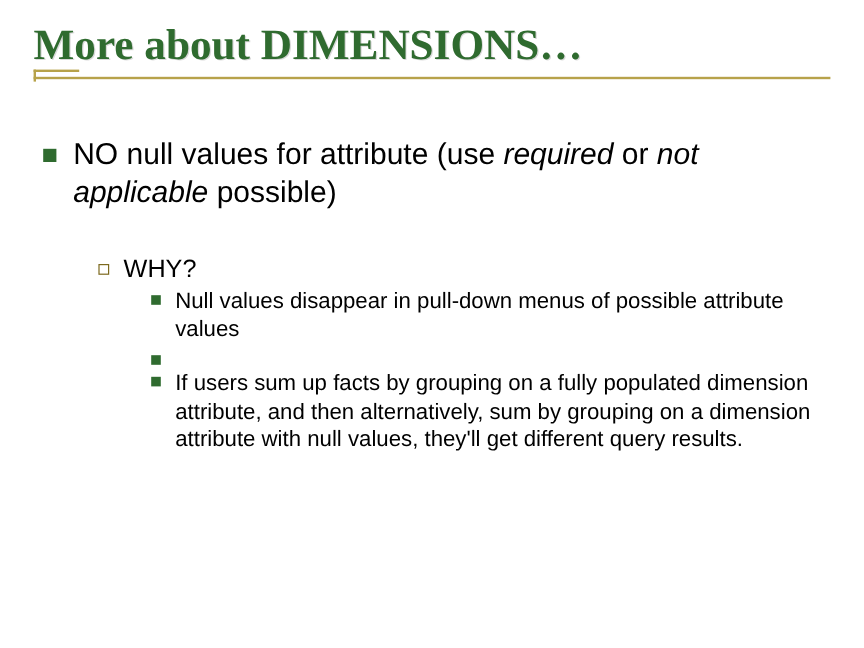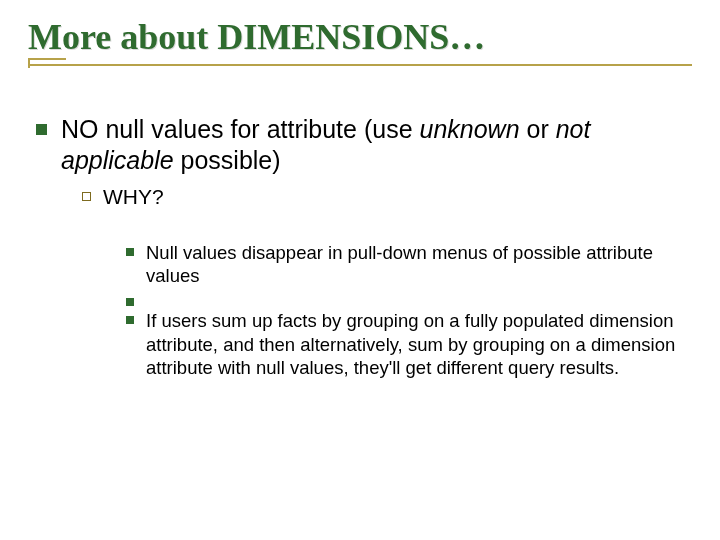--- a/index.html
+++ b/index.html
@@ -76,25 +76,25 @@
     background: #fff;
     flex: 0 0 auto;
     margin-top: 7px;
     box-sizing: border-box;
   }
   .lvl2 {
     display: flex;
     align-items: flex-start;
     gap: 12px;
     font-size: 21px;
-    margin-top: 8px;
+    margin-top: 36px;
     margin-left: 54px;
   }
   .lvl3-list {
-    margin-top: 32px;
+    margin-top: 2px;
     margin-left: 98px;
   }
   .lvl3 {
     display: flex;
     align-items: flex-start;
     gap: 12px;
     font-size: 18.5px;
     line-height: 1.28;
     margin-bottom: 3px;
   }
@@ -108,21 +108,21 @@
   <div class="title-wrap">
     <h1 class="title">More about DIMENSIONS…</h1>
     <div class="title-rule"></div>
   </div>
 
   <div class="body">
 
     <div class="lvl1">
       <div class="sq-bullet"></div>
       <div>
-        <span>NO null values for attribute (use </span><span class="italic">unknown</span><span> or </span><span class="italic">not applicable</span><span> possible)</span>
+        <span>NO null values for attribute (use </span><span class="italic">required</span><span> or </span><span class="italic">not applicable</span><span> possible)</span>
       </div>
     </div>
 
     <div class="lvl2">
       <div class="hollow-sq"></div>
       <div>WHY?</div>
     </div>
 
     <div class="lvl3-list">
       <div class="lvl3">

